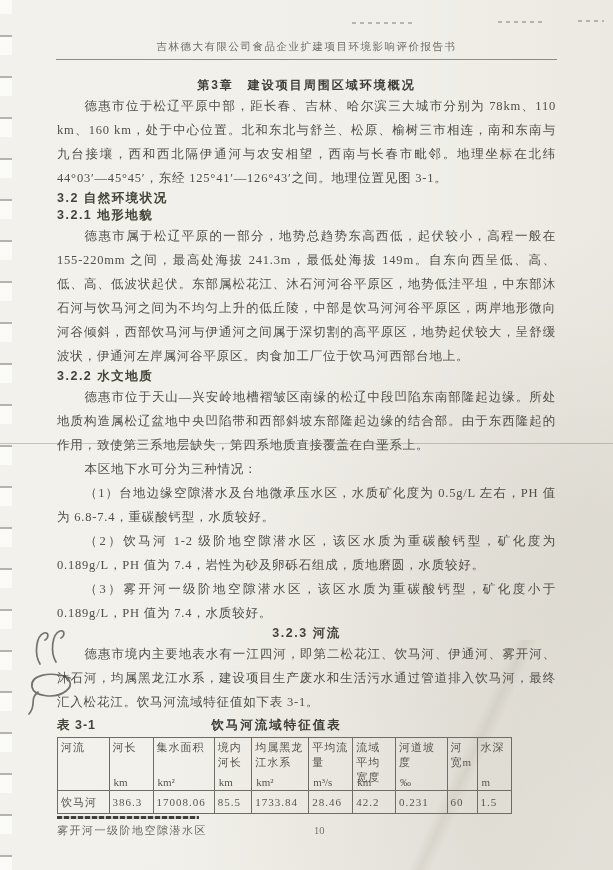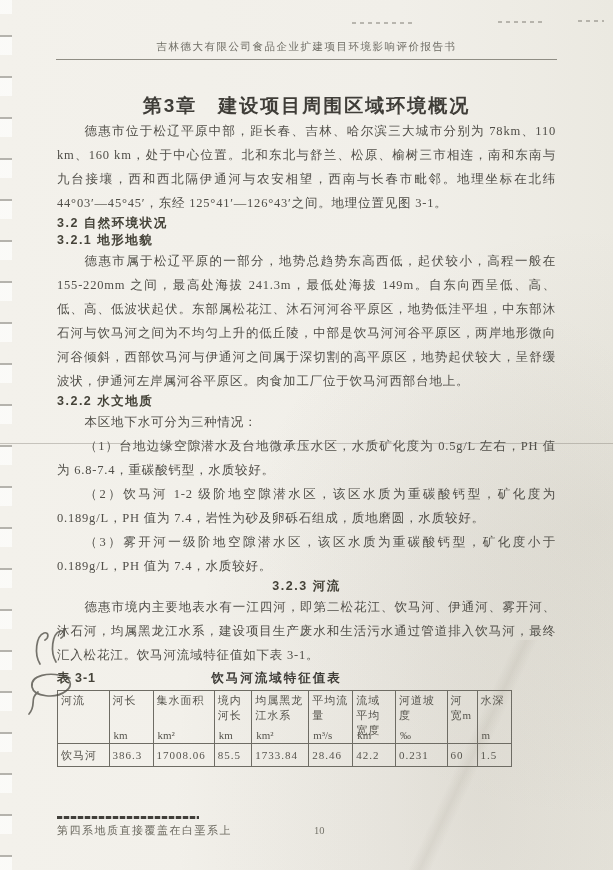--- a/index.html
+++ b/index.html
@@ -22,22 +22,22 @@
   .artifact-dash{position:absolute;height:2px;
     background:repeating-linear-gradient(to right,rgba(115,112,103,.45) 0 4px,transparent 4px 8px);}
   .crease{position:absolute;left:0;width:613px;height:1px;background:rgba(125,122,113,.38);}
   .wrinkle{position:absolute;right:0;bottom:0;width:280px;height:230px;
     background:linear-gradient(115deg,transparent 47%,rgba(120,113,96,.10) 50%,transparent 53%);}
 
   .doc-header{margin:0 56px;padding-top:36px;padding-bottom:5px;
     border-bottom:1px solid #8f8d84;text-align:center;}
   .doc-header span{font-size:10.5px;letter-spacing:1.5px;color:#6e6c64;}
 
-  .chapter-title{margin-top:33px;text-align:center;font-family:"Liberation Sans","DejaVu Sans",sans-serif;
-    font-weight:bold;font-size:19px;letter-spacing:2px;color:#3f3d38;}
+  .chapter-title{margin-top:17px;text-align:center;font-family:"Liberation Sans","DejaVu Sans",sans-serif;
+    font-weight:bold;font-size:12px;letter-spacing:2px;color:#3f3d38;}
 
   .content{padding:0 57px;}
   h3.sec{font-family:"Liberation Sans","DejaVu Sans",sans-serif;font-weight:600;
     font-size:12.5px;letter-spacing:1.5px;color:#454339;margin:0;}
   .h31{margin-top:25px;}
   .h32{margin-top:20px;}
   .h321{margin-top:24px;}
   .h322{margin-top:13px;}
   .h323{margin-top:2px;text-align:center;}
   p.body{margin:0;font-size:12.5px;line-height:24px;letter-spacing:.8px;
@@ -84,20 +84,21 @@
   <div class="chapter-title">第3章　建设项目周围区域环境概况</div>
 
   <div class="content">
     <p class="body mt13">德惠市位于松辽平原中部，距长春、吉林、哈尔滨三大城市分别为 78km、110 km、160 km，处于中心位置。北和东北与舒兰、松原、榆树三市相连，南和东南与九台接壤，西和西北隔伊通河与农安相望，西南与长春市毗邻。地理坐标在北纬 44°03′—45°45′，东经 125°41′—126°43′之间。地理位置见图 3-1。</p>
 
     <h3 class="sec h32">3.2 自然环境状况</h3>
     <h3 class="sec h321">3.2.1 地形地貌</h3>
     <p class="body mt13">德惠市属于松辽平原的一部分，地势总趋势东高西低，起伏较小，高程一般在 155-220mm 之间，最高处海拔 241.3m，最低处海拔 149m。自东向西呈低、高、低、高、低波状起伏。东部属松花江、沐石河河谷平原区，地势低洼平坦，中东部沐石河与饮马河之间为不均匀上升的低丘陵，中部是饮马河河谷平原区，两岸地形微向河谷倾斜，西部饮马河与伊通河之间属于深切割的高平原区，地势起伏较大，呈舒缓波状，伊通河左岸属河谷平原区。肉食加工厂位于饮马河西部台地上。</p>
 
     <h3 class="sec h322">3.2.2 水文地质</h3>
+    <p class="body mt11">德惠市位于天山—兴安岭地槽褶皱区南缘的松辽中段凹陷东南部隆起边缘。所处地质构造属松辽盆地中央凹陷带和西部斜坡东部隆起边缘的结合部。由于东西隆起的作用，致使第三系地层缺失，第四系地质直接覆盖在白垩系上。</p>
     <p class="body">本区地下水可分为三种情况：</p>
     <p class="body">（1）台地边缘空隙潜水及台地微承压水区，水质矿化度为 0.5g/L 左右，PH 值为 6.8-7.4，重碳酸钙型，水质较好。</p>
     <p class="body">（2）饮马河 1-2 级阶地空隙潜水区，该区水质为重碳酸钙型，矿化度为 0.189g/L，PH 值为 7.4，岩性为砂及卵砾石组成，质地磨圆，水质较好。</p>
     <p class="body">（3）雾开河一级阶地空隙潜水区，该区水质为重碳酸钙型，矿化度小于 0.189g/L，PH 值为 7.4，水质较好。</p>
 
     <h3 class="sec h323">3.2.3 河流</h3>
     <p class="body">德惠市境内主要地表水有一江四河，即第二松花江、饮马河、伊通河、雾开河、沐石河，均属黑龙江水系，建设项目生产废水和生活污水通过管道排入饮马河，最终汇入松花江。饮马河流域特征值如下表 3-1。</p>
 
     <div class="tbl-caption">
       <span class="lbl">表 3-1</span>
@@ -154,15 +155,15 @@
       <path d="M32,36 C26,26 28,8 36,5 C41,3.5 41,10 37,12"></path>
       <path d="M46,52 C24,44 6,50 8,61 C10,71 32,73 42,65 C50,59 46,51 36,49"></path>
       <path d="M14,66 C5,73 13,79 5,88"></path>
     </g>
   </svg>
 
   <div class="crease" style="top:443px;"></div>
   <div class="wrinkle"></div>
 
   <div class="footer-rule"></div>
-  <div class="footer-org">第四系地质直接覆盖在白垩系上</div>
+  <div class="footer-org">雾开河一级阶地空隙潜水区</div>
   <div class="footer-page">10</div>
 </div>
 
 </body></html>

